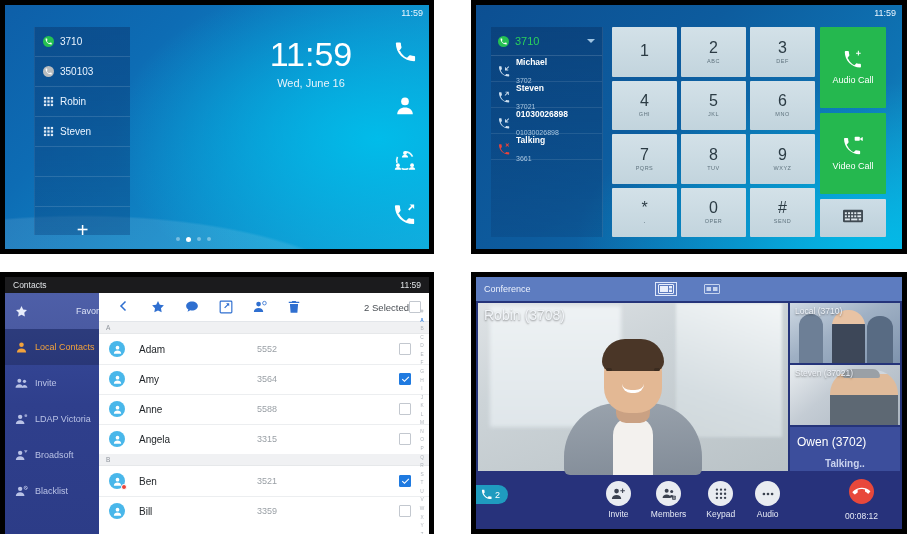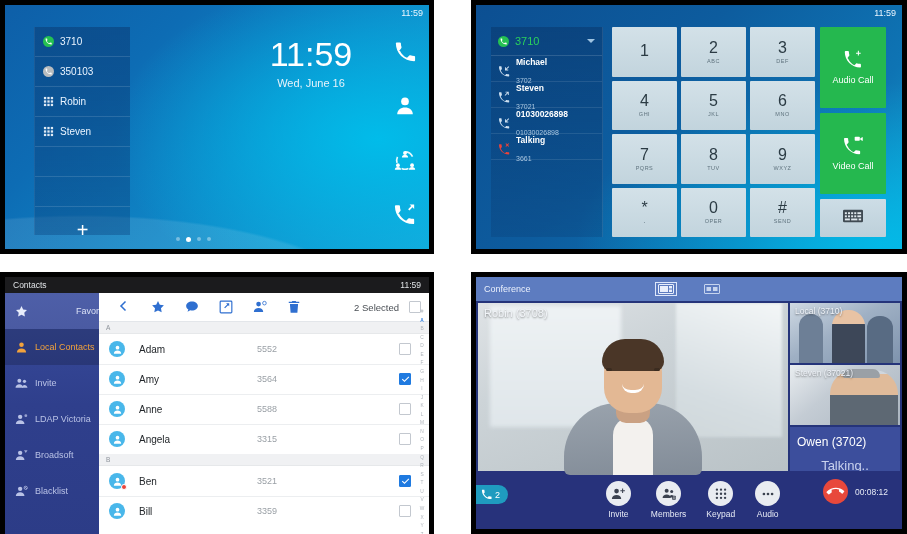--- a/index.html
+++ b/index.html
@@ -160,21 +160,21 @@
   .ct-si.sel svg { fill:#f2a23c; }
 
   .ct-main { flex:1; position:relative; background:#ffffff; display:flex; flex-direction:column; }
   .ct-toolbar {
     height:29px; background:#ffffff; border-bottom:1px solid #e3e6ea;
     display:flex; align-items:center; padding:0 8px; gap:0;
   }
   .tb-ic { width:34px; display:flex; align-items:center; justify-content:center; }
   .tb-ic svg { width:14px; height:14px; fill:#2f6fd0; }
   .tb-spacer { flex:1; }
-  .tb-sel { font-size:9.5px; color:#4a4f55; margin-right:10px; }
+  .tb-sel { font-size:9.5px; color:#4a4f55; }
   .cbx {
     width:12px; height:12px; border:1px solid #c3c8cf; background:#fff; border-radius:1px;
     display:flex; align-items:center; justify-content:center; flex:0 0 auto;
   }
   .cbx.on { background:#1f7ae0; border-color:#1f7ae0; }
   .cbx.on svg { width:9px; height:9px; fill:#fff; display:block; }
   .cbx svg { display:none; }
 
   .ct-list { flex:1; position:relative; overflow:hidden; }
   .sec-hd { height:12px; background:#f0f1f3; border-bottom:1px solid #e6e8ea;
@@ -228,50 +228,50 @@
   .p-neck { position:absolute; left:50%; bottom:52px; transform:translateX(-50%);
     width:34px; height:26px; background:#caa183; border-radius:10px; }
   .p-head { position:absolute; left:50%; bottom:62px; transform:translateX(-50%);
     width:58px; height:70px; background:#e3b894; border-radius:29px 29px 25px 25px; }
   .p-hair { position:absolute; left:50%; bottom:104px; transform:translateX(-50%);
     width:62px; height:32px; background:#4a3627; border-radius:31px 31px 12px 12px; }
   .p-eye { position:absolute; width:6px; height:3px; background:#3b2c20; border-radius:3px; bottom:104px; }
   .p-eye.l { left:48px; } .p-eye.r { right:48px; }
   .p-smile { position:absolute; left:50%; bottom:82px; transform:translateX(-50%);
     width:22px; height:9px; border-bottom:3px solid #fff; border-radius:0 0 14px 14px; }
-  .cf-label { position:absolute; left:6px; top:4px; font-size:11px; color:#f1f4f8; z-index:4;
+  .cf-label { position:absolute; left:6px; top:4px; font-size:14px; color:#f1f4f8; z-index:4;
     text-shadow:0 1px 2px rgba(0,0,0,.45); }
   .cf-side { width:110px; display:flex; flex-direction:column; gap:2px; }
   .thumb { height:60px; position:relative; overflow:hidden; }
   .thumb-lbl { position:absolute; left:5px; top:3px; font-size:8.5px; color:#eef2f8;
     text-shadow:0 1px 2px rgba(0,0,0,.5); z-index:3; }
   .th1 { background:linear-gradient(150deg,#cfd9e3 0%,#9fb0c4 45%,#7e93ad 100%); }
   .th1::before{content:"";position:absolute;left:8%;top:18%;width:22%;height:82%;background:#6d7f96;border-radius:12px 12px 0 0;}
   .th1::after {content:"";position:absolute;right:6%;top:22%;width:24%;height:78%;background:#586b83;border-radius:12px 12px 0 0;}
   .th1 .mid{position:absolute;left:38%;top:12%;width:30%;height:88%;background:linear-gradient(180deg,#e8c3a4 0 26%, #3d4758 26%);border-radius:16px 16px 0 0;}
   .th2 { background:linear-gradient(140deg,#e9edf0 0%,#c4ccd4 40%,#aab5c0 100%); }
   .th2 .man{position:absolute;right:2%;bottom:0;width:62%;height:92%;
     background:linear-gradient(180deg,#cfd6dd 0 8%, #e0bb9a 8% 46%, #5d6873 46%);border-radius:24px 24px 0 0;}
   .th2 .hair{position:absolute;right:18%;top:6%;width:34%;height:16%;background:#9aa0a6;border-radius:14px 14px 4px 4px;}
   .tile-name { flex:1; background:#3c4e9c; padding:8px 7px 0 7px; }
   .tn-title { font-size:12px; color:#ffffff; }
-  .tn-sub { font-size:13px; color:#c9d2ee; text-align:center; margin-top:9px; }
+  .tn-sub { font-size:10px; color:#c9d2ee; text-align:center; margin-top:9px;font-weight:bold; }
   .cf-bottom { position:absolute; left:0; right:0; bottom:0; height:58px; background:#27327b;
     display:flex; align-items:center; }
   .cf-count { position:absolute; left:0; top:14px; background:#1f9bbf;
     border-radius:0 12px 12px 0; height:19px; padding:0 8px 0 5px;
     display:flex; align-items:center; gap:3px; color:#fff; font-size:9px; }
   .cf-count svg { width:11px; height:11px; fill:#fff; }
   .cf-actions { flex:1; display:flex; justify-content:center; gap:20px; padding-left:8px; }
   .act { display:flex; flex-direction:column; align-items:center; gap:3px; }
   .act-c { width:25px; height:25px; border-radius:50%; background:#e9ecf1;
     display:flex; align-items:center; justify-content:center; }
   .act-c svg { width:14px; height:14px; fill:#3b4250; }
   .act-l { font-size:8.5px; color:#e6eaf5; }
-  .cf-end { position:absolute; right:14px; top:8px; display:flex; flex-direction:row; align-items:center; gap:7px; }
+  .cf-end { position:absolute; right:24px; top:8px; display:flex; flex-direction:column; align-items:center; gap:7px; }
   .end-c { width:25px; height:25px; border-radius:50%; background:#e8483b;
     display:flex; align-items:center; justify-content:center; }
   .end-c svg { width:15px; height:15px; fill:#fff; transform:rotate(133deg); }
   .cf-timer { font-size:8.5px; color:#e6eaf5; }
 </style>
 </head>
 <body>
 
 <div class="grid">
 

